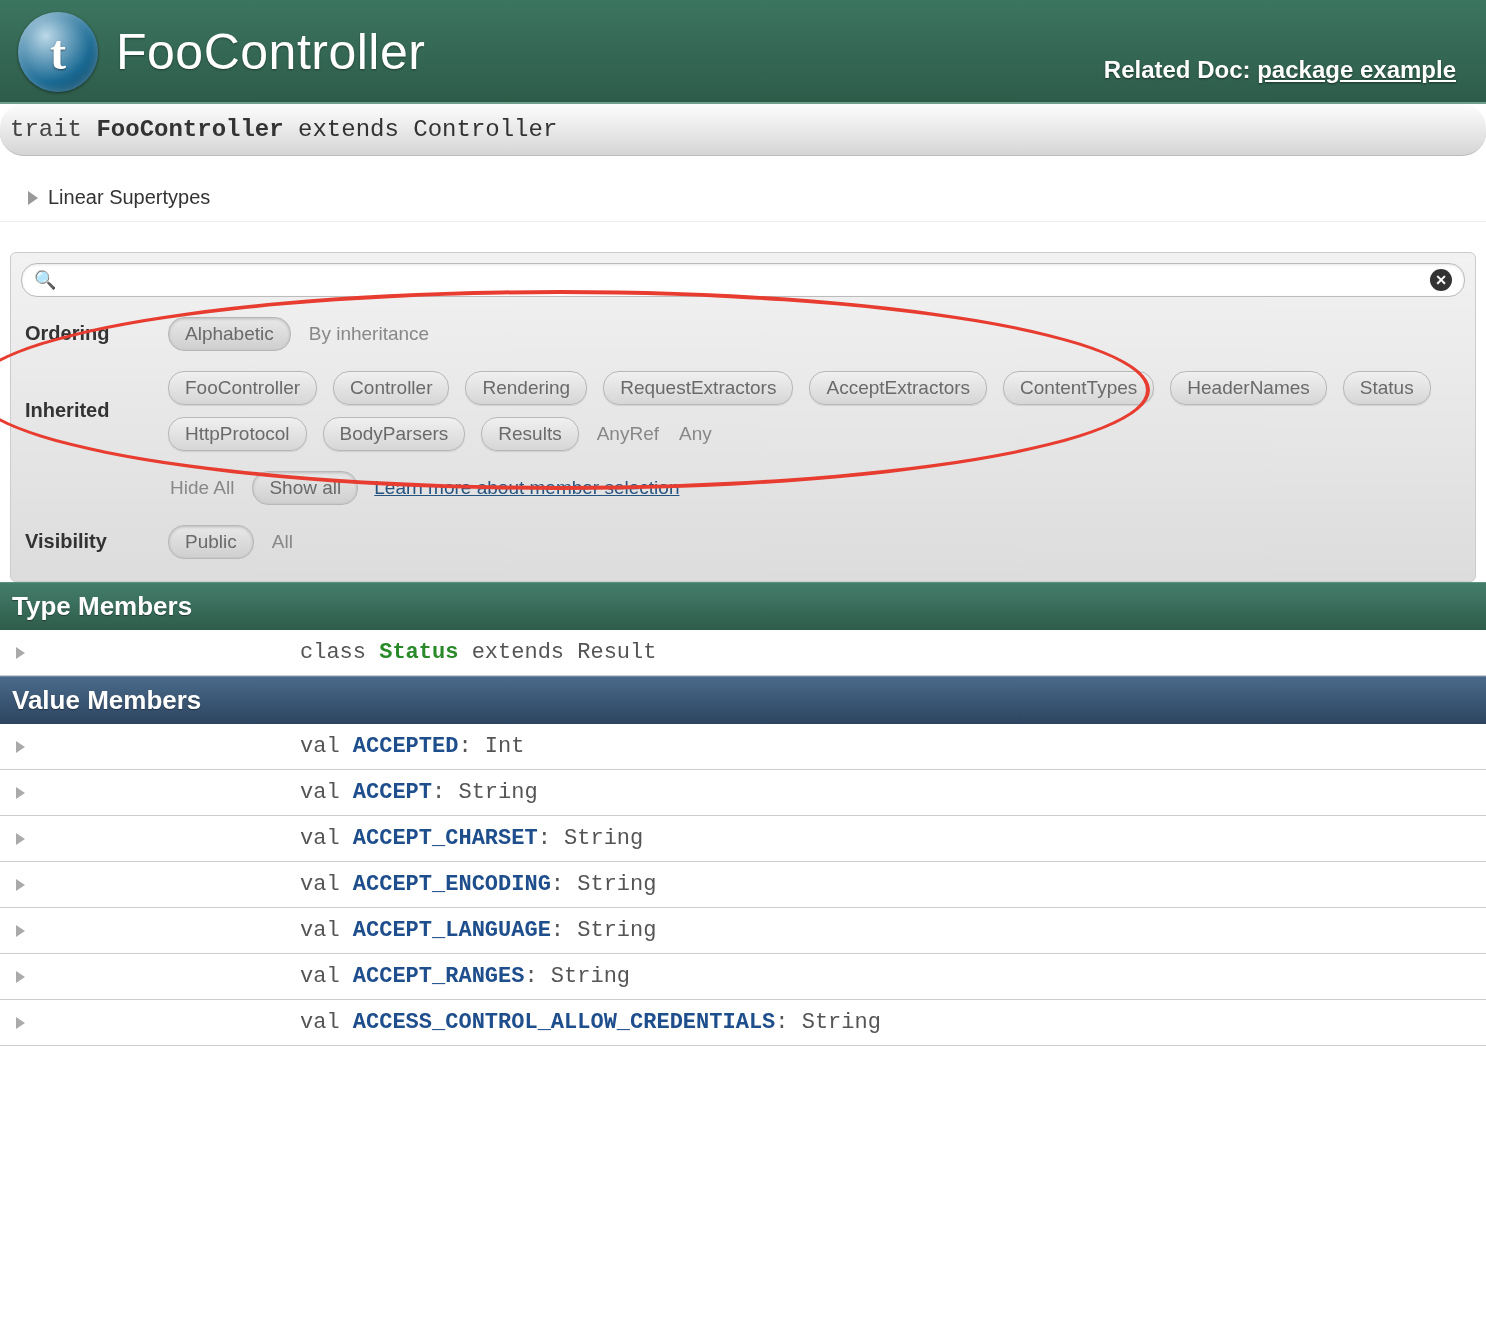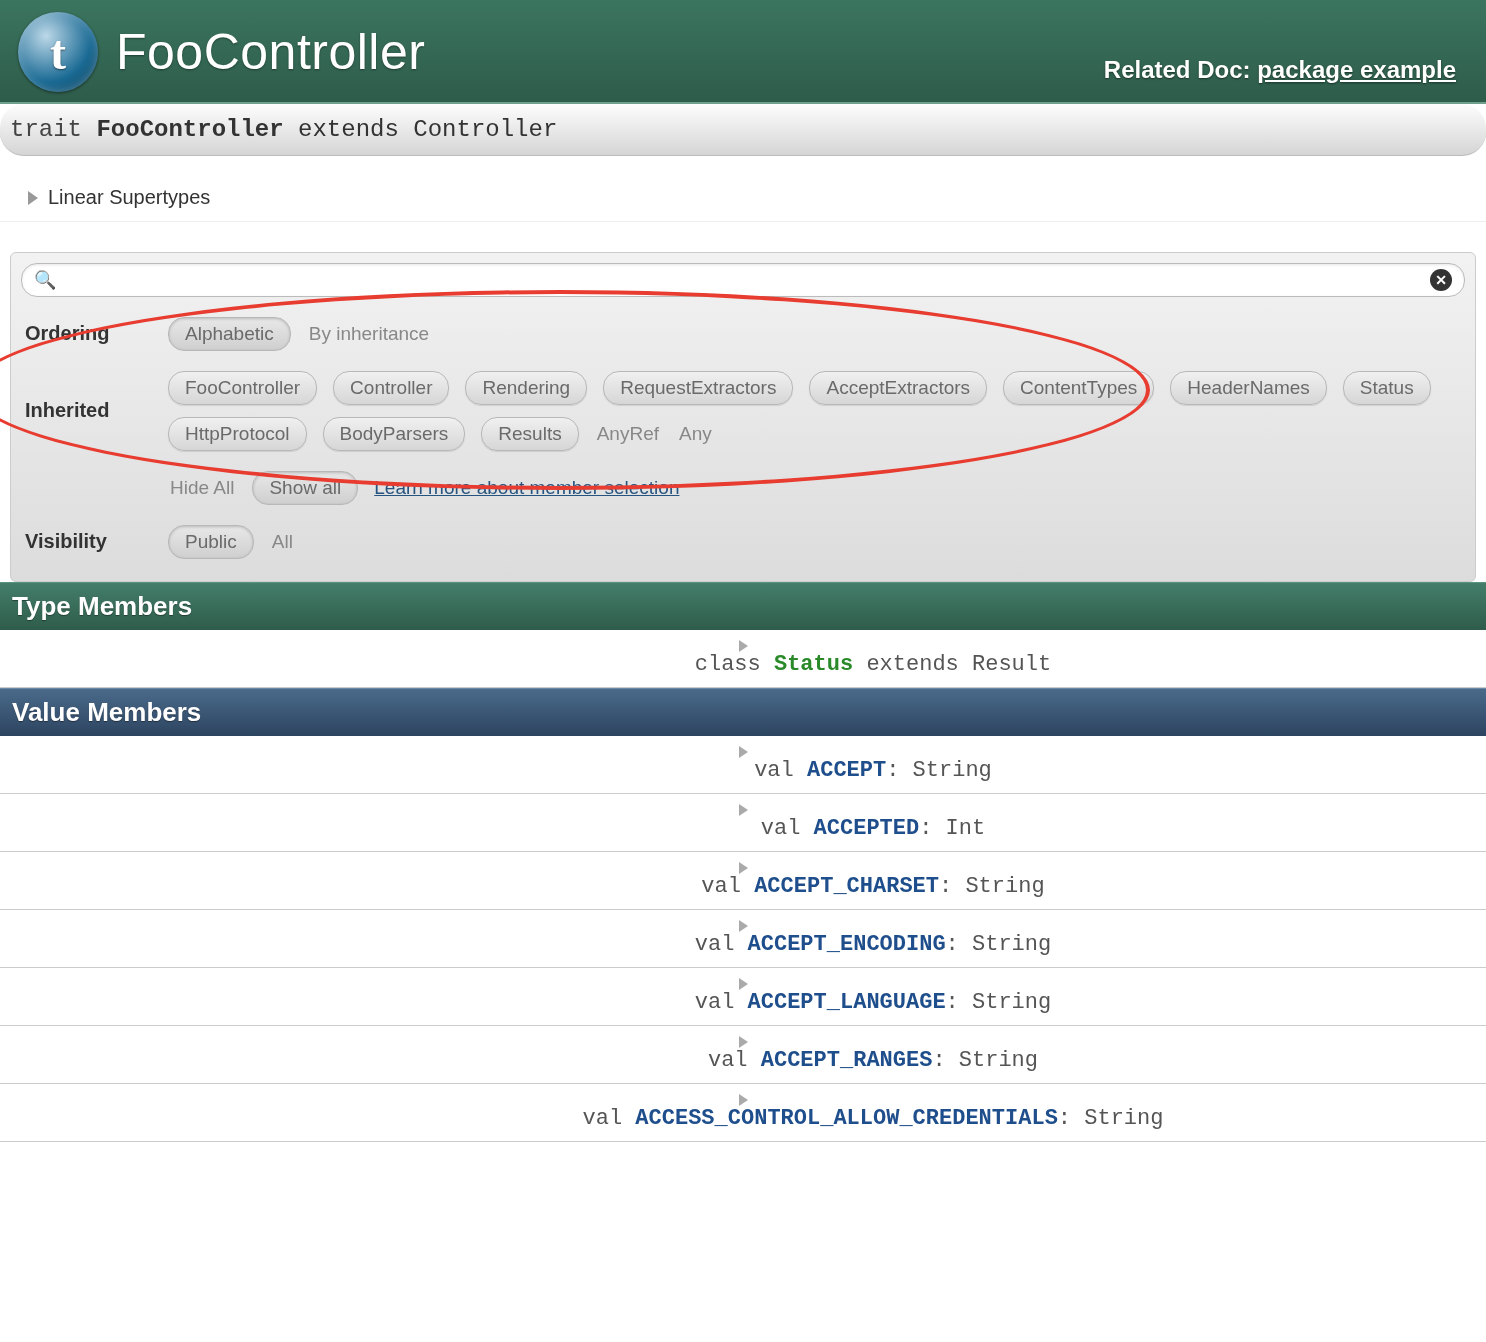--- a/index.html
+++ b/index.html
@@ -29,21 +29,21 @@
 .filter-label { font-weight:bold; font-size:20px; color:#333; width:105px; flex-shrink:0; padding-top:6px; }
 .filter-items { display:flex; flex-wrap:wrap; gap:12px 16px; align-items:center;margin-top:8px; }
 .pill { display:inline-block; padding:5px 16px; border-radius:16px; background: linear-gradient(#f0f0f0, #d6d6d6); border:1px solid #b8b8b8; color:#6a6a6a; font-size:19px; cursor:pointer; box-shadow: 0 1px 1px rgba(0,0,0,.1);}
 .pill.selected { background: linear-gradient(#e8e8e8, #cfcfcf); box-shadow: inset 0 1px 3px rgba(0,0,0,.2); }
 .plain-option { color:#888; font-size:19px; cursor:pointer; padding:5px 2px; }
 .learn-link { color:#265481; text-decoration:underline; font-size:19px; cursor:pointer;}
 .annotation-ellipse { position:absolute; border:4px solid #e73c2f; border-radius:50%; pointer-events:none; left:-30px; top:290px; width:1180px; height:200px; z-index:50; }
 .section-header { background: linear-gradient(#437e6a, #2f5c4b); color:#fff; font-size:26px; font-weight:bold; padding:8px 12px; text-shadow:0 1px 1px rgba(0,0,0,.4); border-top:1px solid #5a9480;}
 .section-header.blue { background: linear-gradient(#4a6a8a, #2c4460); border-top:1px solid #6b88a6;}
 .members { }
-.member { display:flex; align-items:center; border-bottom:1px solid #ccc; padding:10px 0;flex-direction:column; }
+.member { display:flex; align-items:center; border-bottom:1px solid #ccc; padding:10px 0; }
 .member .tri-wrap { width:40px; display:flex; justify-content:center; }
 .member .tri-sm { display:inline-block; width:0; height:0; border-top:6px solid transparent; border-bottom:6px solid transparent; border-left:9px solid #aaa; cursor:pointer;}
 .member .sig { flex:1; font-family: "Courier New", monospace; font-size:22px; padding-left:260px; }
 .sig .kw { color:#555; }
 .sig .mname { font-weight:bold; color:#1f4e8c; }
 .sig .mname.green { color:#2a8a2a; }
 .sig .ret { color:#555; }
 .wrap-rel { position:relative; }
 </style>
 </head>
@@ -135,27 +135,27 @@
         <div class="sig"><span class="kw">class </span><span class="mname green">Status</span><span class="ret"> extends Result</span></div>
       </div>
     </div>
 
 <div class="section-header blue">Value Members</div>
 <div class="members" id="value-members">
       <div class="member">
         <div class="tri-wrap">
           <span class="tri-sm"></span>
         </div>
-        <div class="sig"><span class="kw">val </span><span class="mname">ACCEPT</span><span class="ret">: String</span></div>
+        <div class="sig"><span class="kw">val </span><span class="mname">ACCEPTED</span><span class="ret">: Int</span></div>
       </div>
       <div class="member">
         <div class="tri-wrap">
           <span class="tri-sm"></span>
         </div>
-        <div class="sig"><span class="kw">val </span><span class="mname">ACCEPTED</span><span class="ret">: Int</span></div>
+        <div class="sig"><span class="kw">val </span><span class="mname">ACCEPT</span><span class="ret">: String</span></div>
       </div>
       <div class="member">
         <div class="tri-wrap">
           <span class="tri-sm"></span>
         </div>
         <div class="sig"><span class="kw">val </span><span class="mname">ACCEPT_CHARSET</span><span class="ret">: String</span></div>
       </div>
       <div class="member">
         <div class="tri-wrap">
           <span class="tri-sm"></span>

